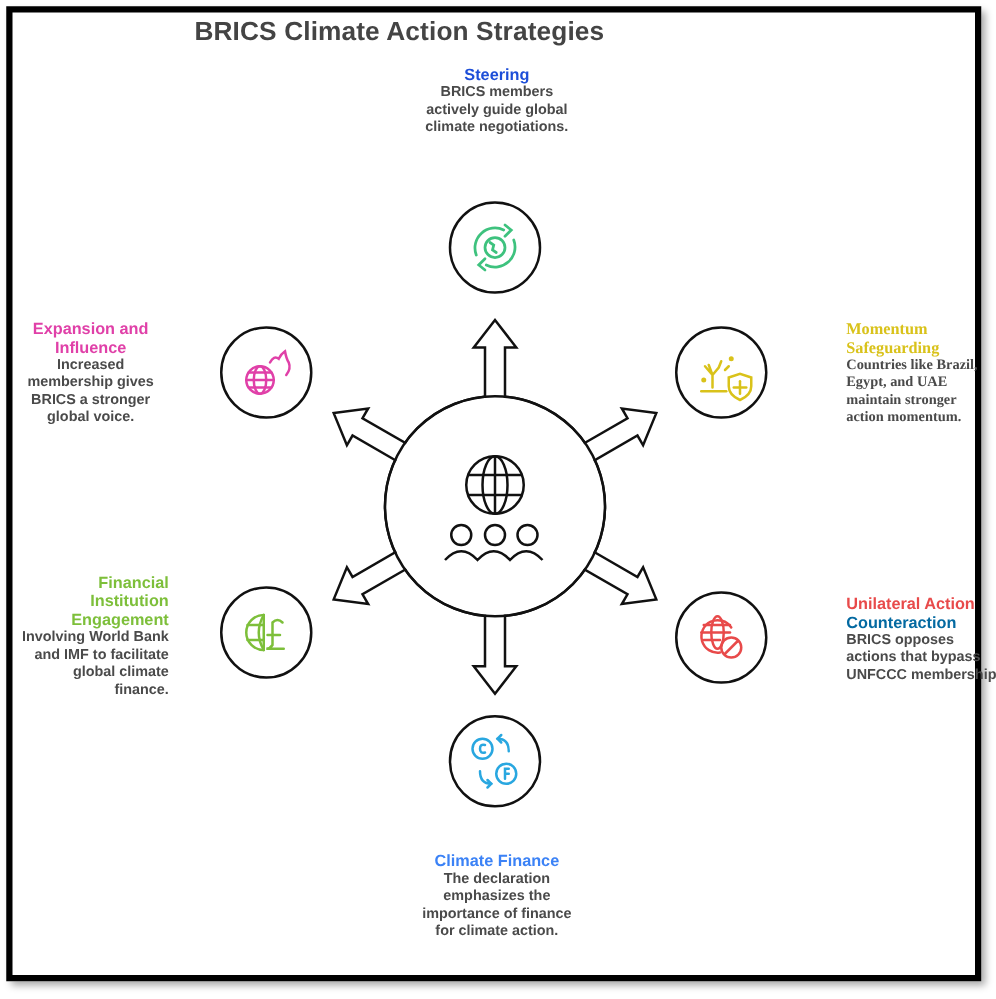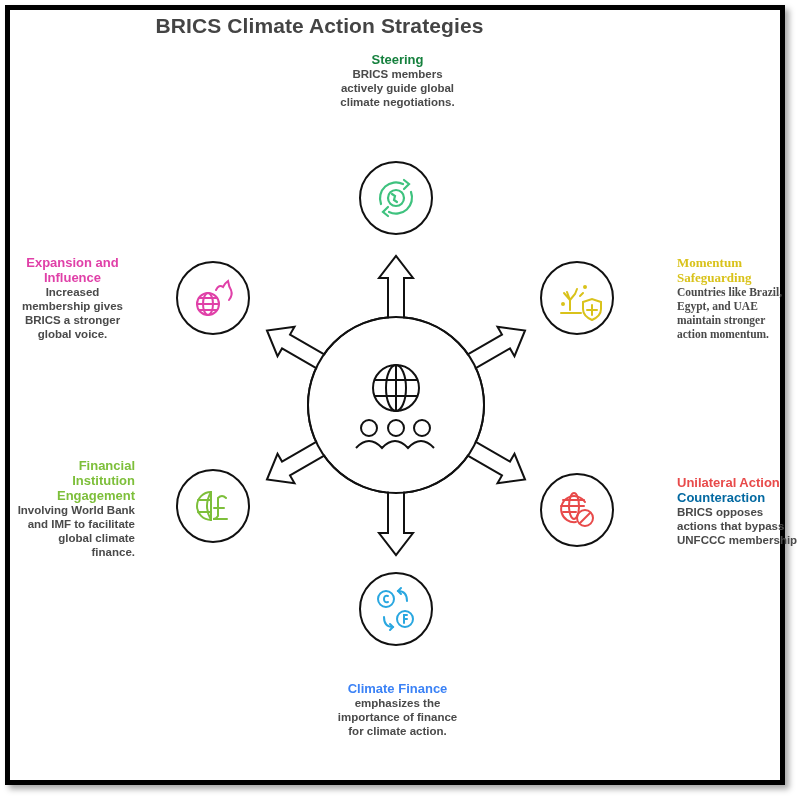--- a/index.html
+++ b/index.html
@@ -130,21 +130,21 @@
     <path d="M388,596 q-4,-1 -4,3 q0,4 4,3"></path>
     <path d="M407,615 h-3 v8 m0,-4 h3"></path>
     <path d="M398,591 q9,0 9,10"></path>
     <polyline points="401,588 398,591 401,594"></polyline>
     <path d="M393,627 q-9,0 -9,-10"></path>
     <polyline points="390,624 393,627 390,630"></polyline>
   </g>
 </svg>
 
 <div class="node-text" style="left:300px;top:52px;width:195px;text-align:center;">
-  <span class="head" style="color:#15803d">Steering</span>
+  <span class="head" style="color:#1d4ed8">Steering</span>
   <span class="desc">BRICS members</span>
   <span class="desc">actively guide global</span>
   <span class="desc">climate negotiations.</span>
 </div>
 
 <div class="node-text" style="left:10px;top:255px;width:125px;text-align:center;">
   <span class="head" style="color:#e040a8">Expansion and</span>
   <span class="head" style="color:#e040a8">Influence</span>
   <span class="desc">Increased</span>
   <span class="desc">membership gives</span>
@@ -174,16 +174,17 @@
 <div class="node-text" style="left:677px;top:475px;width:125px;text-align:left;">
   <span class="head" style="color:#e84a4a">Unilateral Action</span>
   <span class="head" style="color:#0369a1">Counteraction</span>
   <span class="desc">BRICS opposes</span>
   <span class="desc">actions that bypass</span>
   <span class="desc">UNFCCC membership.</span>
 </div>
 
 <div class="node-text" style="left:300px;top:681px;width:195px;text-align:center;">
   <span class="head" style="color:#3b82f6">Climate Finance</span>
+  <span class="desc">The declaration</span>
   <span class="desc">emphasizes the</span>
   <span class="desc">importance of finance</span>
   <span class="desc">for climate action.</span>
 </div>
 
 </body></html>

